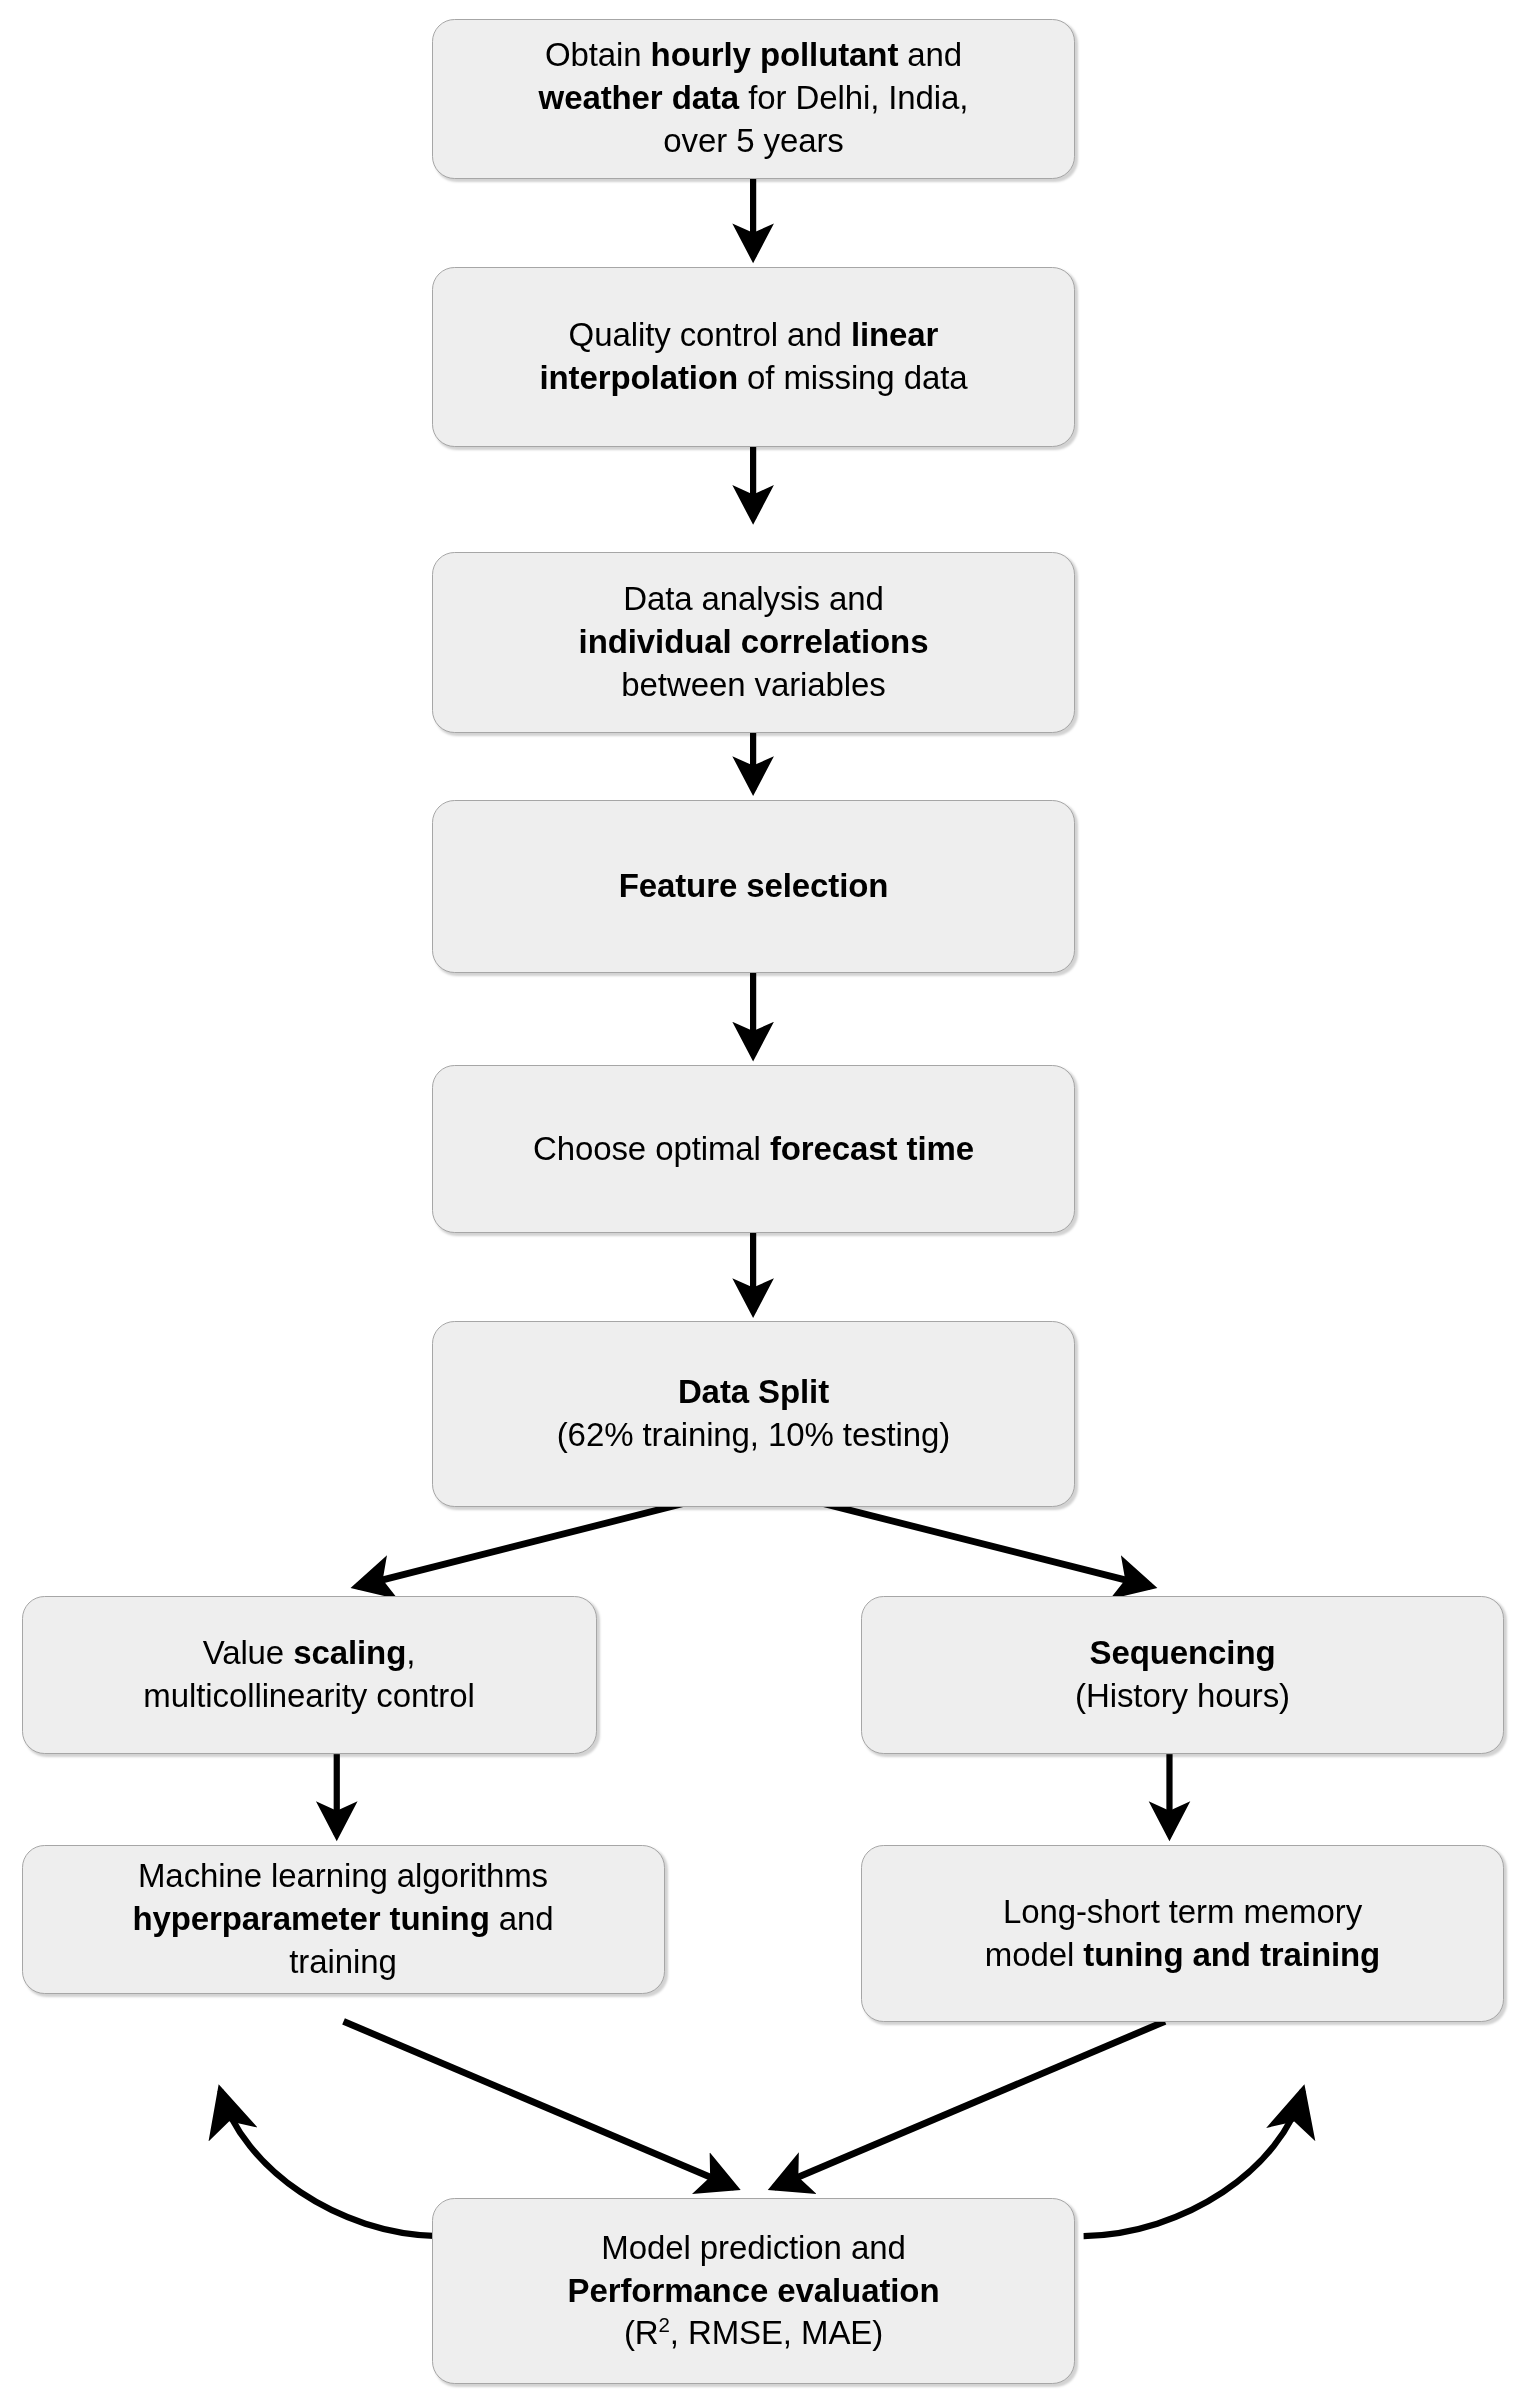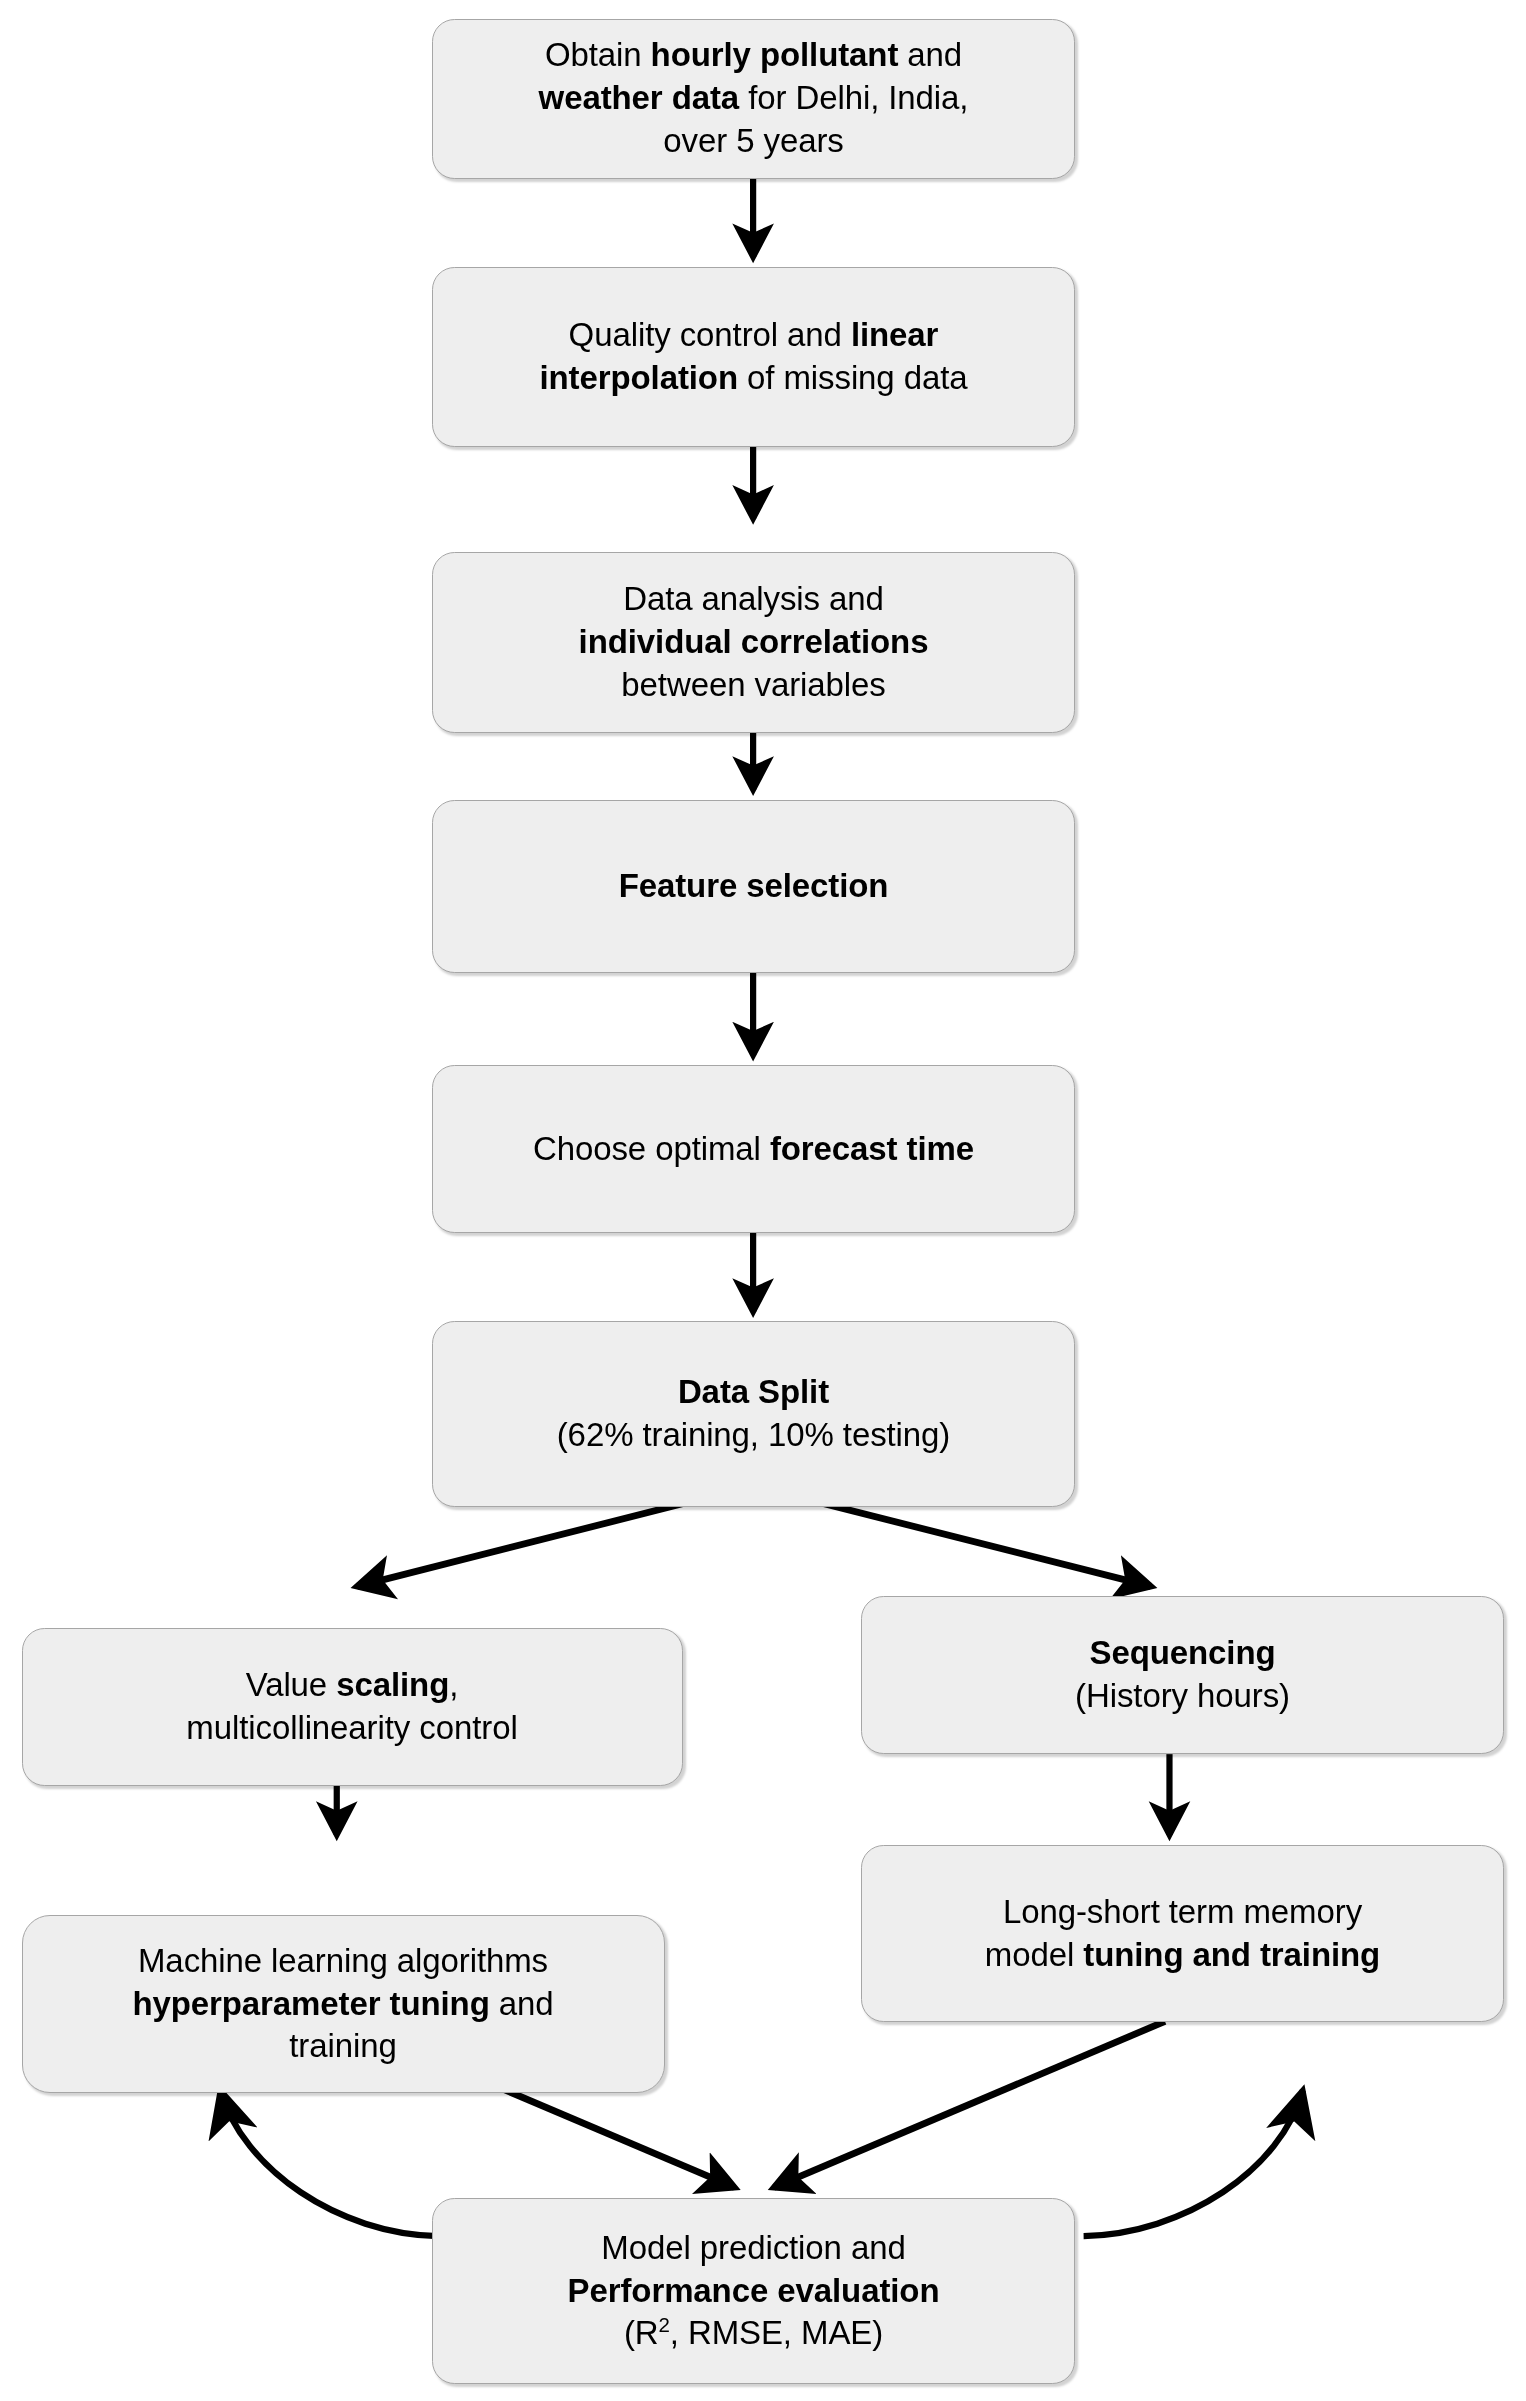--- a/index.html
+++ b/index.html
@@ -102,29 +102,29 @@
   </div>
 
   <div class="node-box" style="left:432px; top:1065px; width:643px; height:168px;">
     <div class="node-text"><span>Choose optimal </span><b>forecast time</b></div>
   </div>
 
   <div class="node-box" style="left:432px; top:1321px; width:643px; height:186px;">
     <div class="node-text"><b>Data Split</b><br><span>(62% training, 10% testing)</span></div>
   </div>
 
-  <div class="node-box" style="left:21.5px; top:1596px; width:661px; height:158px;margin-top:32px;">
+  <div class="node-box" style="left:21.5px; top:1596px; width:575px; height:158px;">
     <div class="node-text"><span>Value </span><b>scaling</b><span>,</span><br><span>multicollinearity control</span></div>
   </div>
 
   <div class="node-box" style="left:861px; top:1596px; width:643px; height:158px;">
     <div class="node-text"><b>Sequencing</b><br><span>(History hours)</span></div>
   </div>
 
-  <div class="node-box" style="left:21.5px; top:1915px; width:643px; height:178px;border-radius:28px;">
+  <div class="node-box" style="left:21.5px; top:1845px; width:643px; height:149px;">
     <div class="node-text"><span>Machine learning algorithms</span><br><b>hyperparameter tuning</b><span> and</span><br><span>training</span></div>
   </div>
 
   <div class="node-box" style="left:861px; top:1845px; width:643px; height:177px;">
     <div class="node-text"><span>Long-short term memory</span><br><span>model </span><b>tuning and training</b></div>
   </div>
 
   <div class="node-box" style="left:432px; top:2198px; width:643px; height:186px;">
     <div class="node-text"><span>Model prediction and</span><br><b>Performance evaluation</b><br><span>(R</span><sup>2</sup><span>, RMSE, MAE)</span></div>
   </div>

